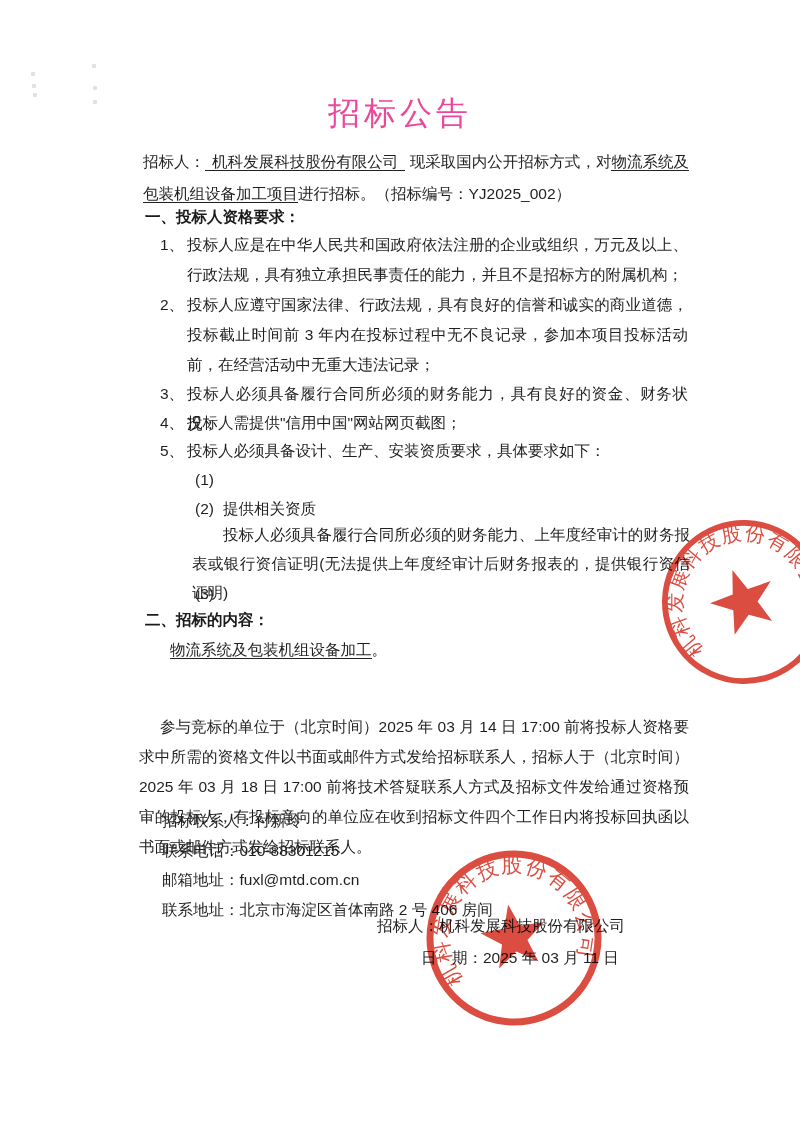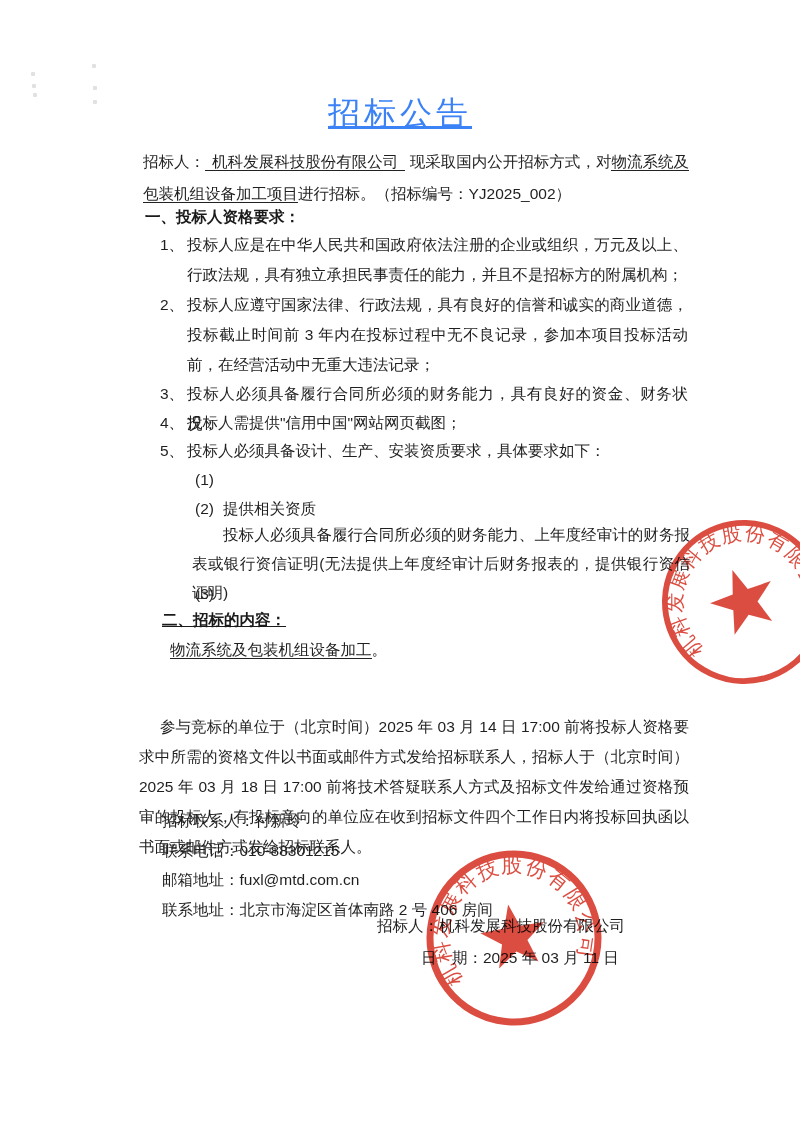--- a/index.html
+++ b/index.html
@@ -13,30 +13,29 @@
     color:#1f1f1f;
     font-size:15.5px;
     line-height:30px;
   }
   .abs{position:absolute;}
   .doc-title{
     top:92px;left:0;width:100%;
     text-align:center;
     font-size:32px;line-height:42px;
     letter-spacing:4px;
-    color:#3b82f6;
-    text-decoration:underline;
+    color:#ec4899;
   }
   .para{ text-align:justify; }
   .intro{ top:146px;left:143px;width:546px;line-height:32px; }
   .u-pad{ border-bottom:1.2px solid #222; padding:0 7px; }
   .u{ border-bottom:1.2px solid #222; }
   .heading{ font-weight:bold; color:#1a1a1a; }
   .h1{ top:202px;left:145px; }
-  .h2{ top:605px;left:162px;text-decoration:underline; }
+  .h2{ top:605px;left:145px; }
   .h3{ top:662px;left:145px; }
   .item{ display:flex; left:160px; width:528px; }
   .item .num{ flex:0 0 27px; }
   .item .txt{ flex:1; text-align:justify; }
   .it1{ top:230px; } .it2{ top:290px; } .it3{ top:379px; }
   .it4{ top:408px; } .it5{ top:436px; }
   .sub{ display:flex; left:195px; width:494px; }
   .sub .num{ flex:0 0 28px; }
   .sb1{ top:465px; } .sb2{ top:494px; } .sb3{ top:579px; }
   .note{ top:520px;left:192px;width:498px;text-indent:31px;line-height:29px; }

